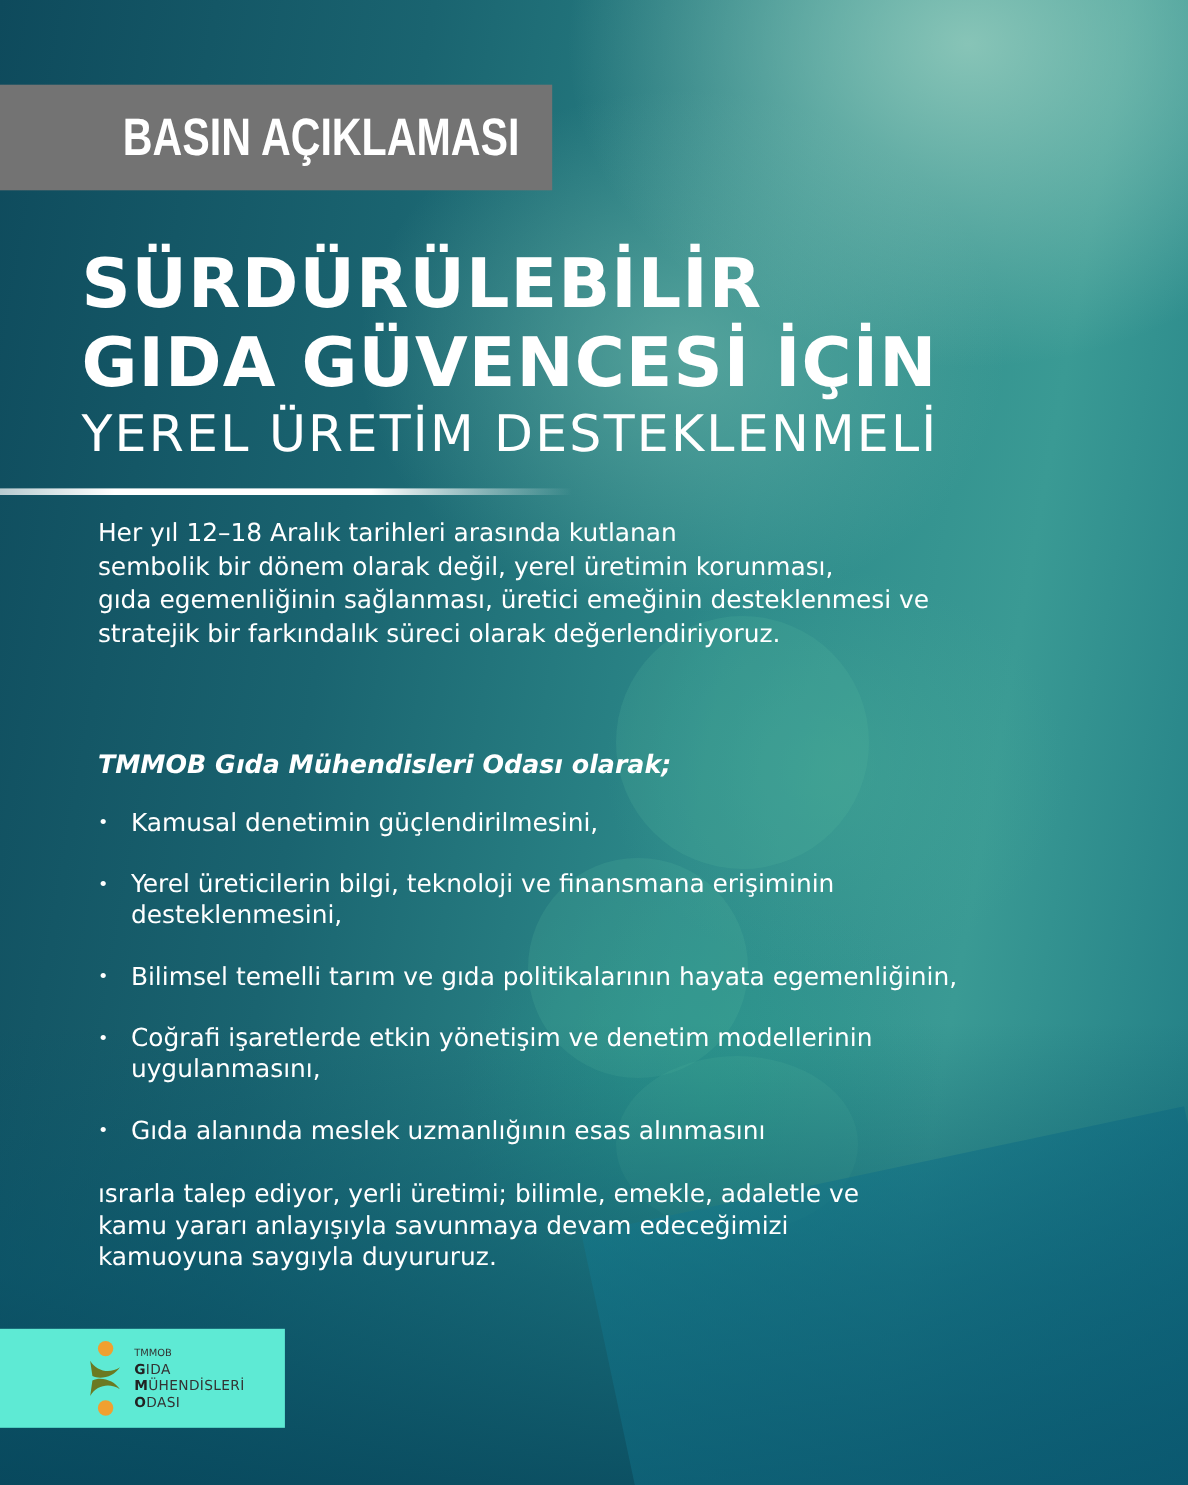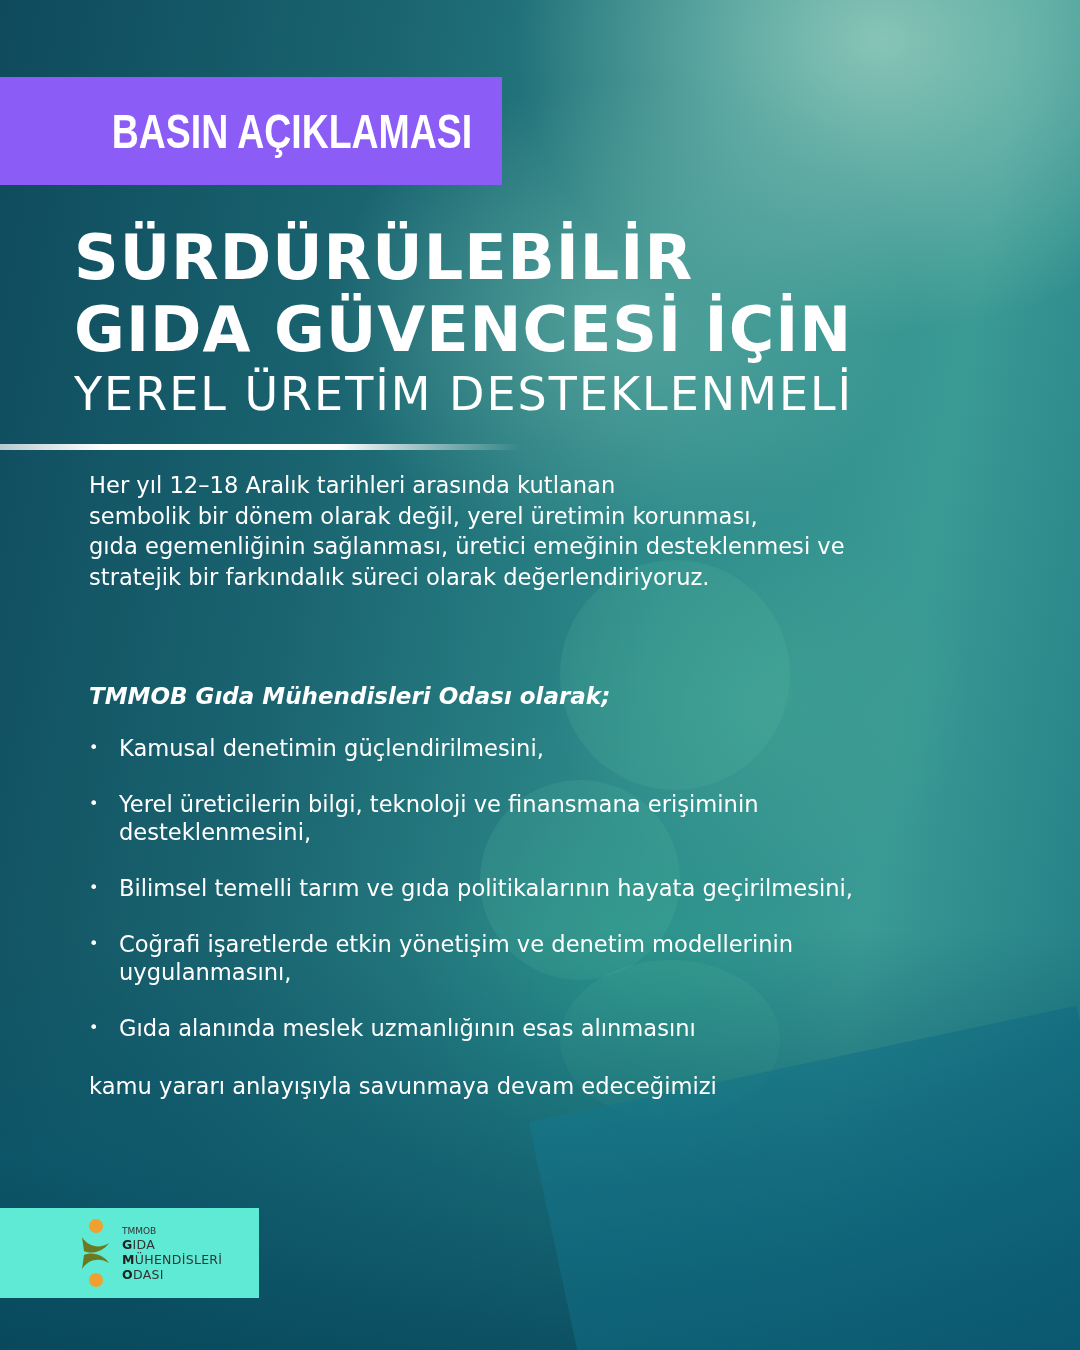--- a/index.html
+++ b/index.html
@@ -36,22 +36,22 @@
       width: 560px; height: 360px;
       background: linear-gradient(160deg, rgba(20,120,140,0.55), rgba(10,90,115,0.75));
       transform: rotate(-12deg);
     }
 
     .badge {
       position: absolute;
       left: 0;
       top: 77px;
       width: 502px;
-      height: 108px;
-      background: #8b5cf6;
+      height: 96px;
+      background: #737373;
       display: flex;
       align-items: center;
       justify-content: flex-end;
       padding-right: 30px;
       box-sizing: border-box;
     }
     .badge-text {
       font-family: "Liberation Sans", sans-serif;
       font-weight: bold;
       font-size: 48px;
@@ -231,35 +231,37 @@
     <span class="demand-bullet">•</span>
     <span class="demand-text">Kamusal denetimin güçlendirilmesini,</span>
   </li>
   <li class="demand">
     <span class="demand-bullet">•</span>
     <span class="demand-text">Yerel üreticilerin bilgi, teknoloji ve finansmana erişiminin
 desteklenmesini,</span>
   </li>
   <li class="demand">
     <span class="demand-bullet">•</span>
-    <span class="demand-text">Bilimsel temelli tarım ve gıda politikalarının hayata geçirilmesini,</span>
+    <span class="demand-text">Bilimsel temelli tarım ve gıda politikalarının hayata egemenliğinin,</span>
   </li>
   <li class="demand">
     <span class="demand-bullet">•</span>
     <span class="demand-text">Coğrafi işaretlerde etkin yönetişim ve denetim modellerinin
 uygulanmasını,</span>
   </li>
   <li class="demand">
     <span class="demand-bullet">•</span>
     <span class="demand-text">Gıda alanında meslek uzmanlığının esas alınmasını</span>
   </li>
 </ul>
 
 <div class="closing">
+  <span class="closing-line">ısrarla talep ediyor, yerli üretimi; bilimle, emekle, adaletle ve</span>
   <span class="closing-line">kamu yararı anlayışıyla savunmaya devam edeceğimizi</span>
+  <span class="closing-line">kamuoyuna saygıyla duyururuz.</span>
 </div>
 
 <div class="logo-box">
   <svg class="logo-mark" viewBox="0 0 30 72" width="30" height="72">
     <circle cx="16" cy="9" r="7" fill="#f0a030"></circle>
     <path d="M2 20 C 8 30, 20 32, 29 26 C 24 34, 12 38, 4 34 Z" fill="#6b7a22"></path>
     <path d="M2 52 C 8 42, 20 40, 29 46 C 24 38, 12 34, 4 38 Z" fill="#6b7a22"></path>
     <circle cx="16" cy="63" r="7" fill="#f0a030"></circle>
   </svg>
   <div class="logo-text">

